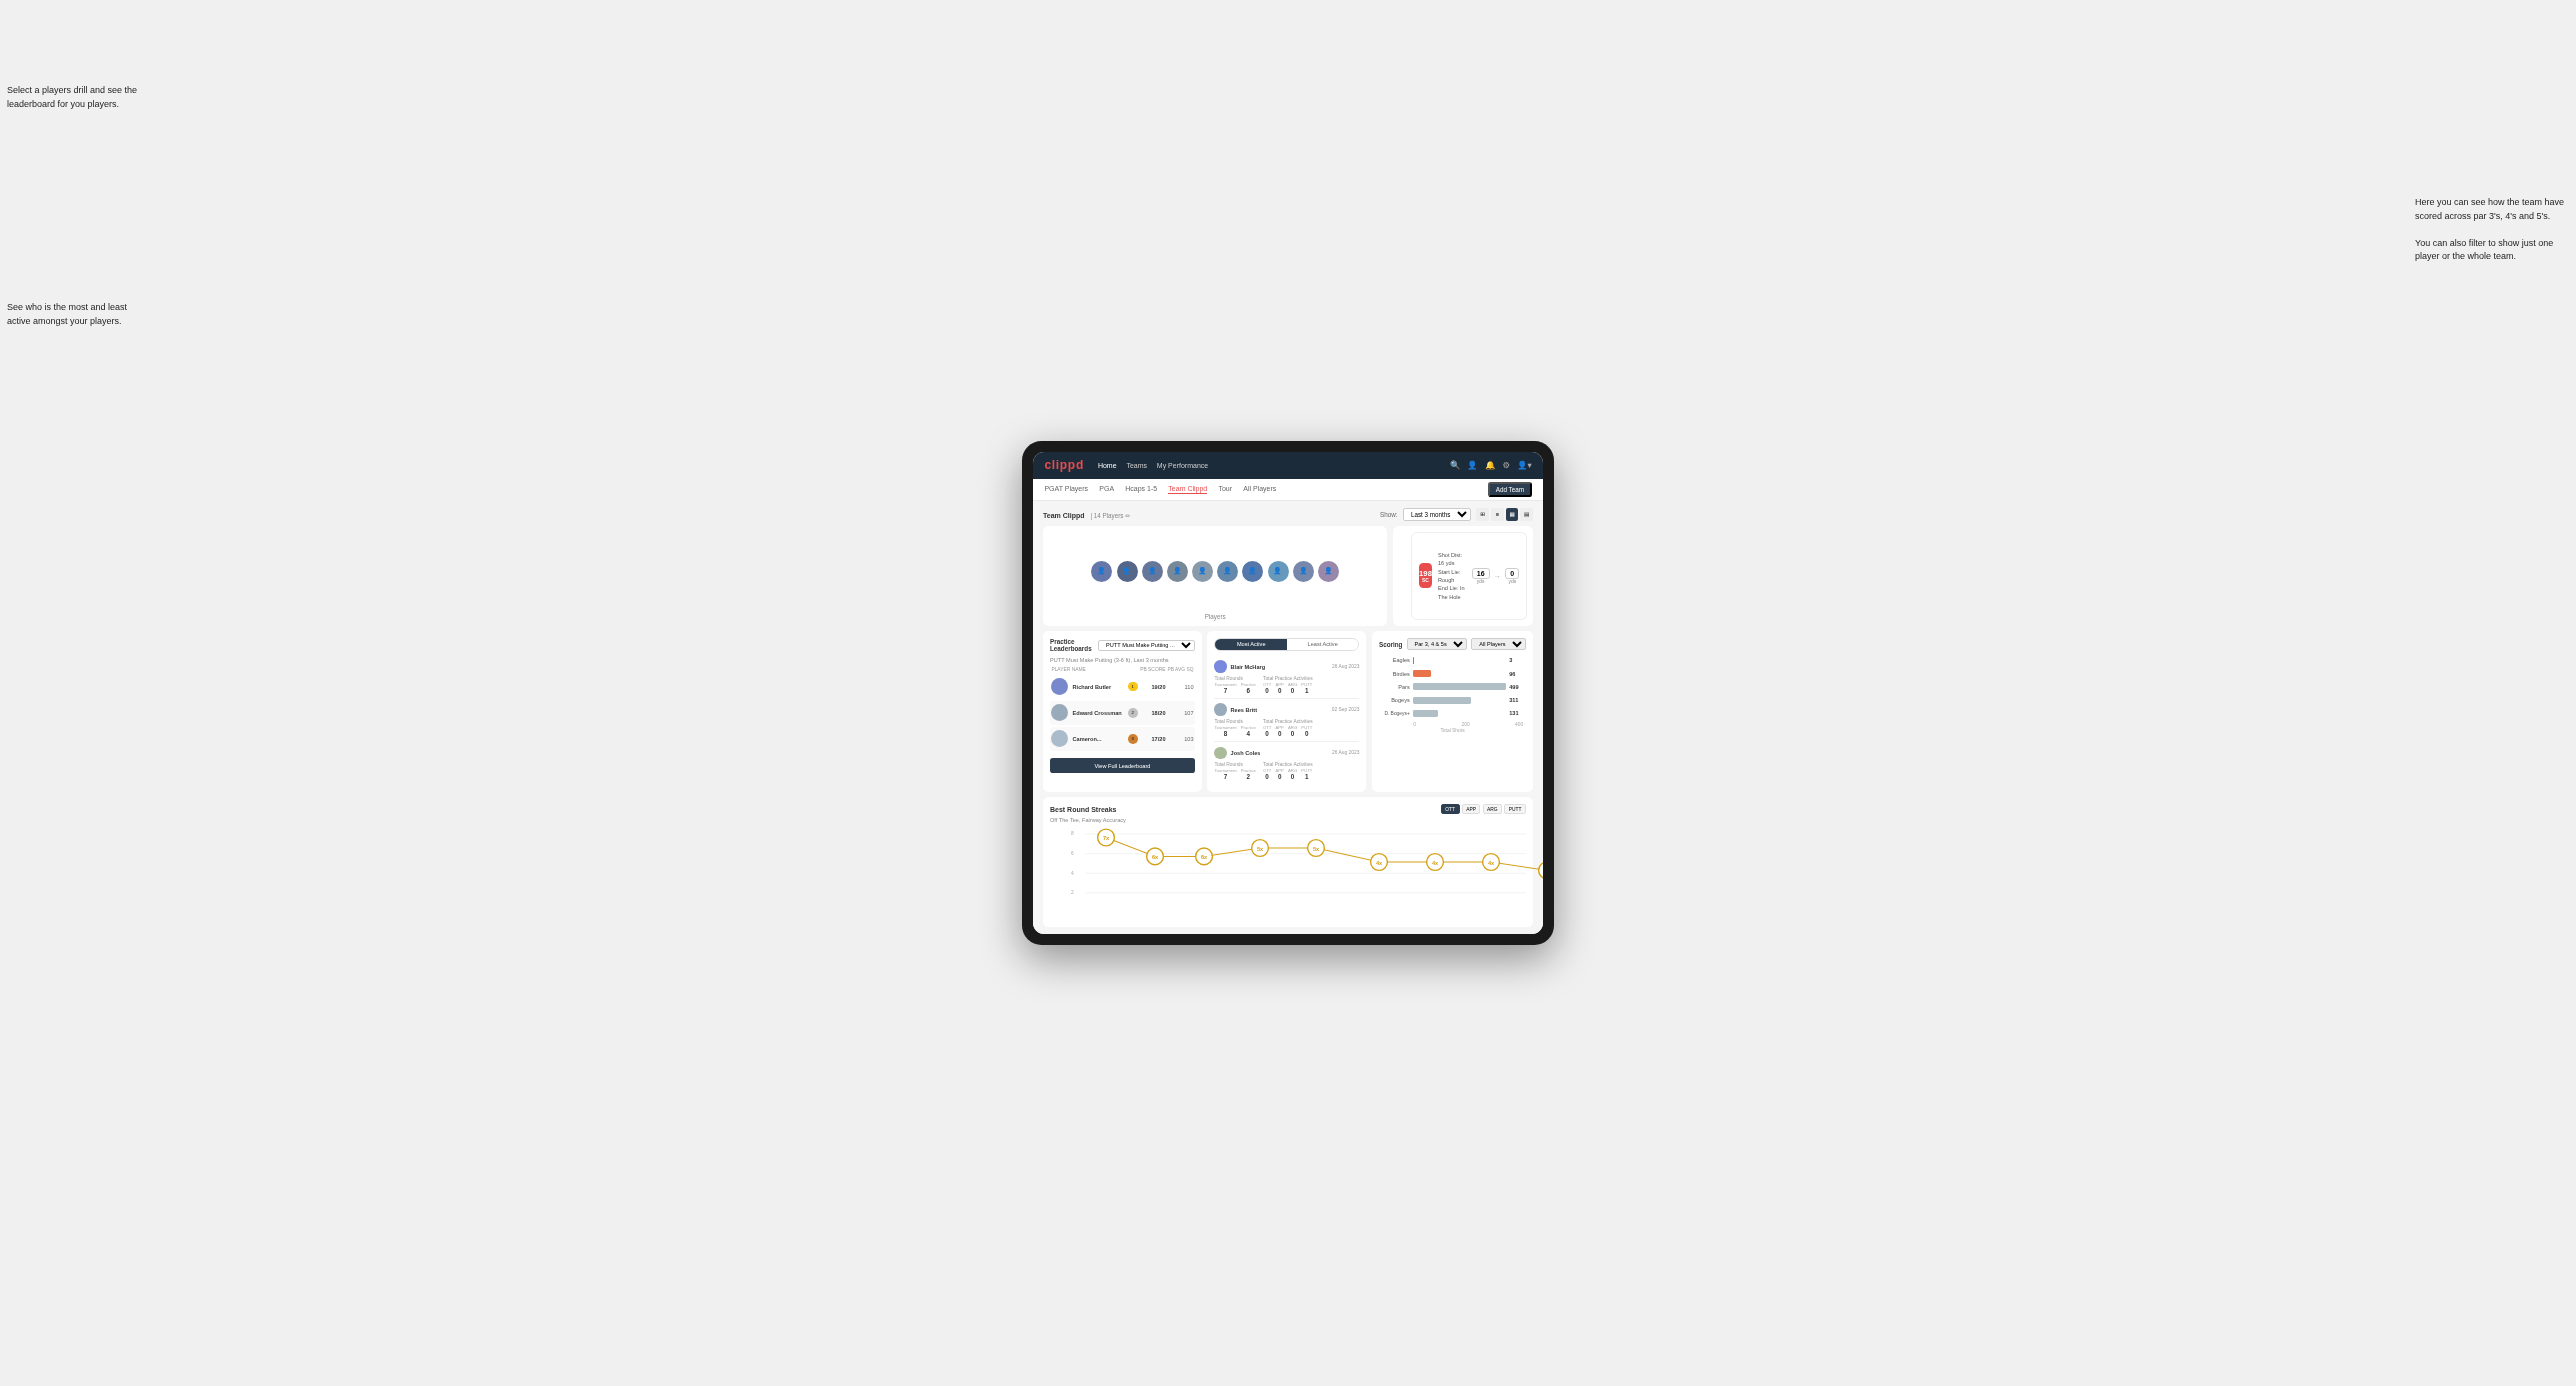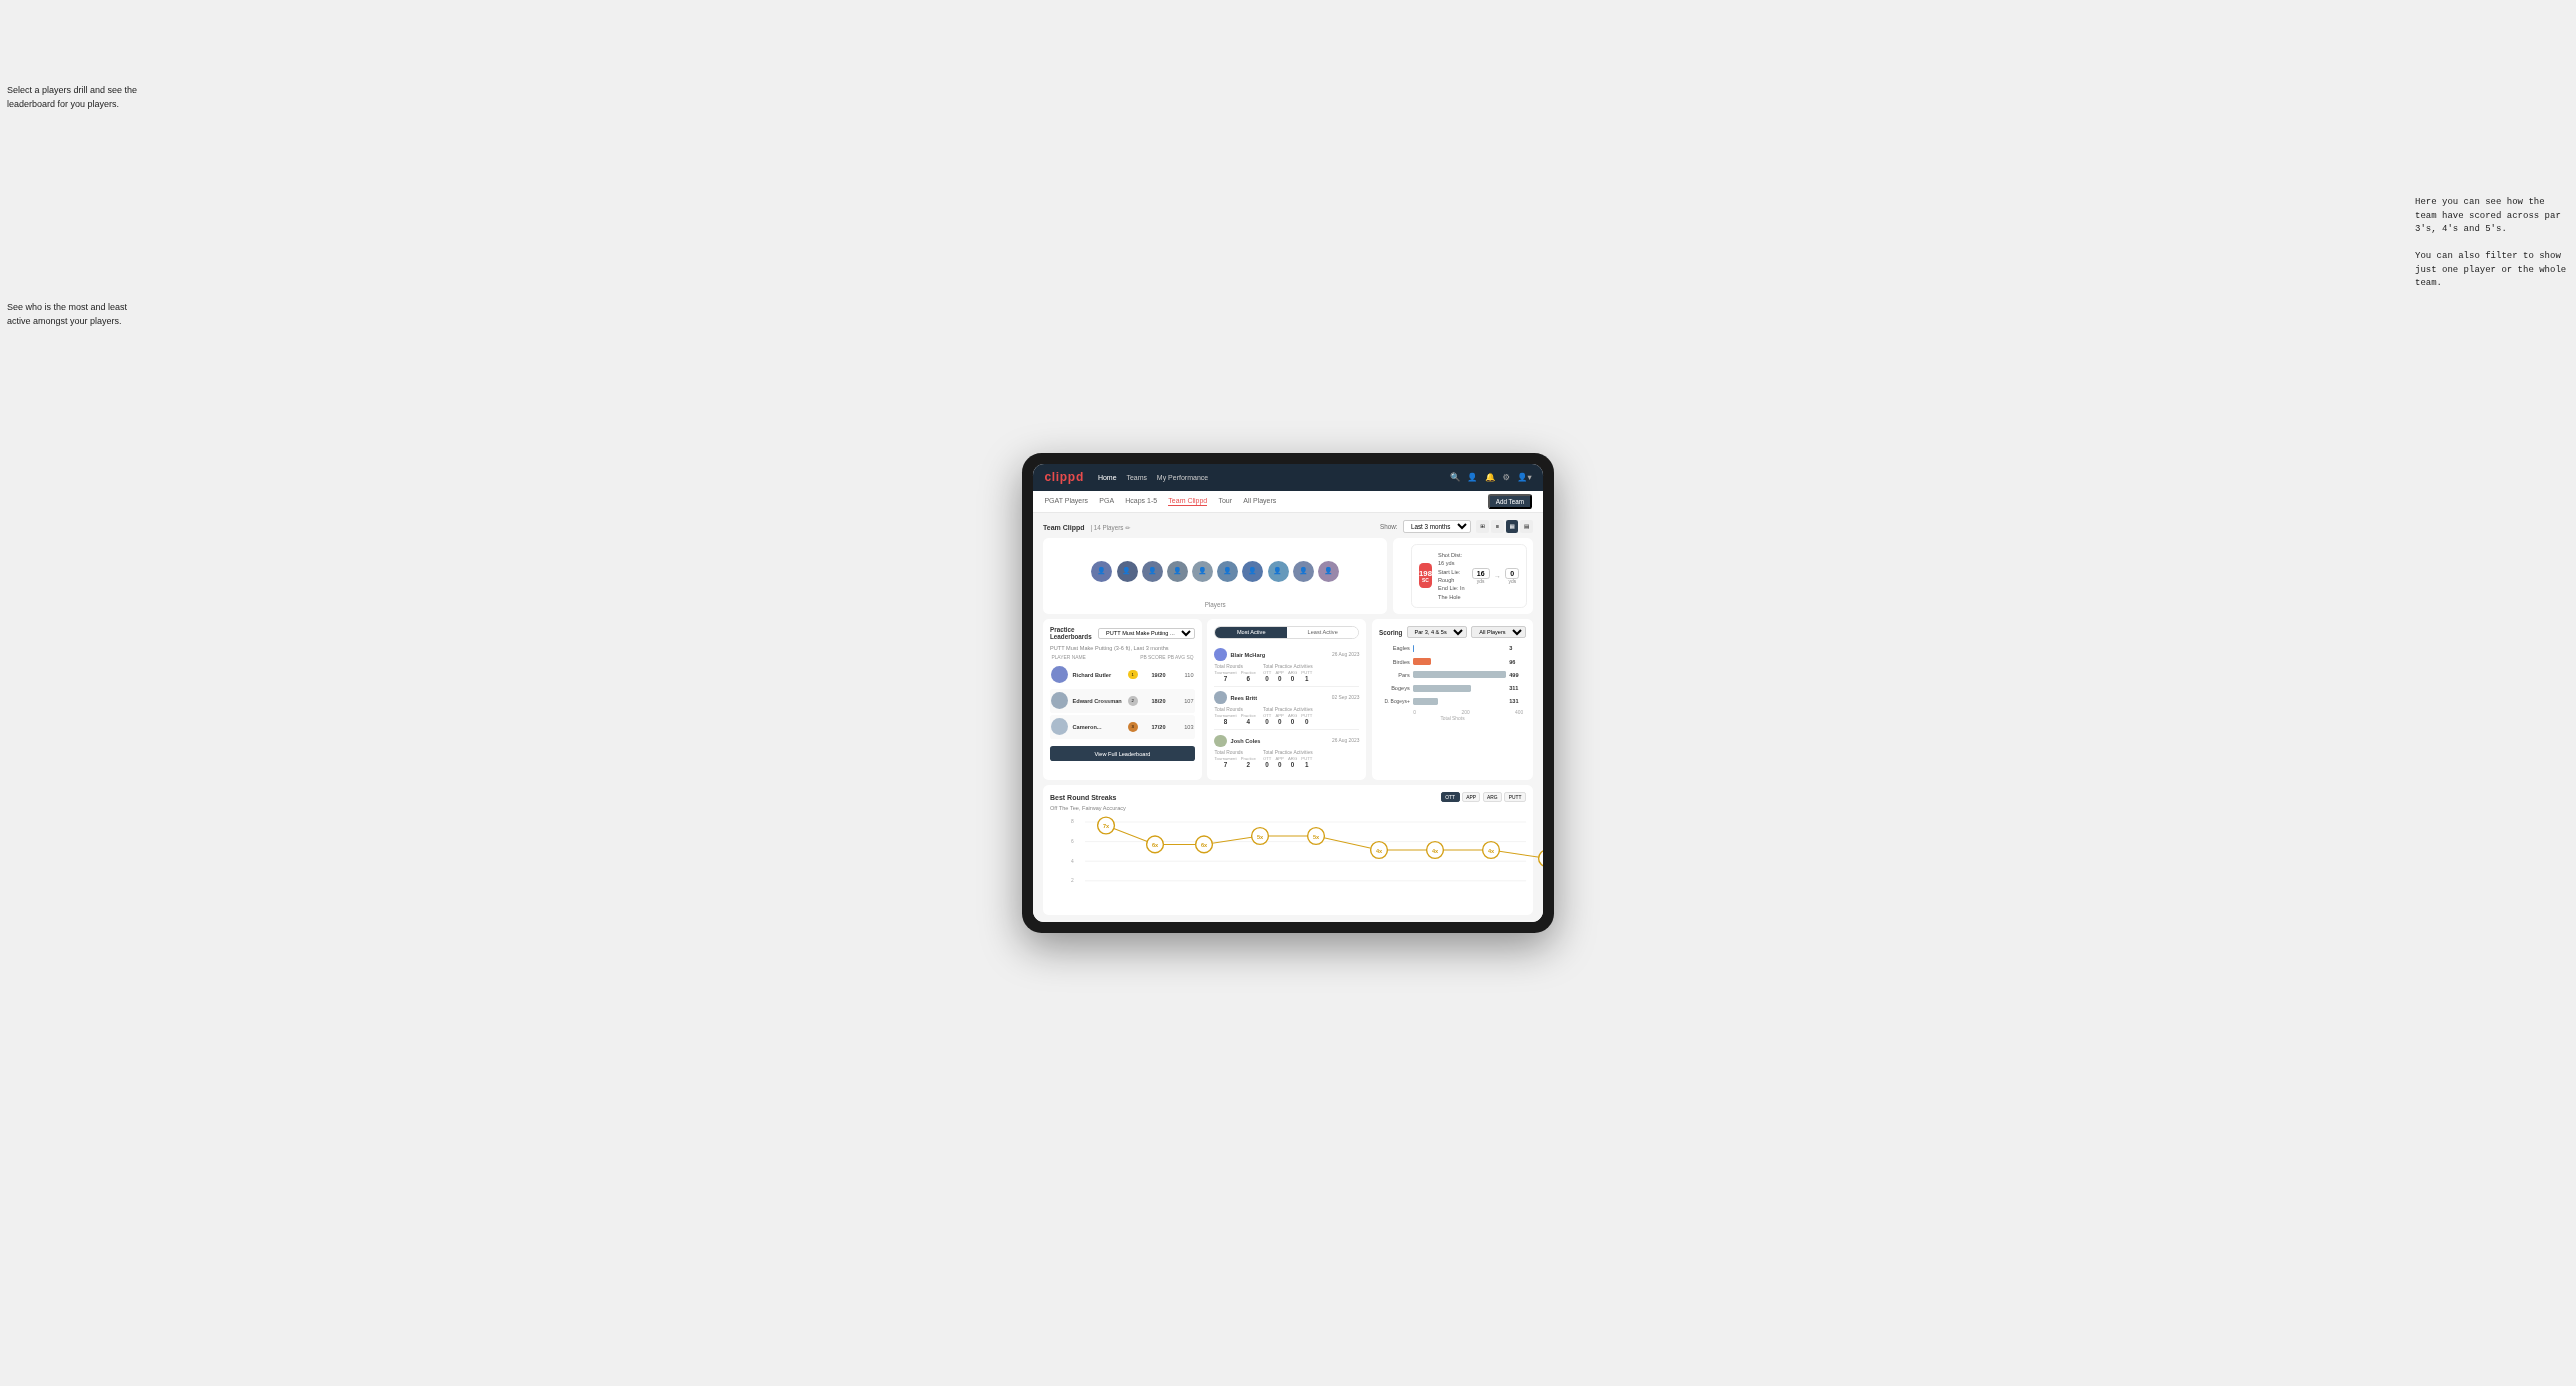--- a/index.html
+++ b/index.html
@@ -17,21 +17,21 @@
     
     .annotation {
       position: absolute;
       font-size: 9px;
       line-height: 1.5;
       color: #222;
       max-width: 140px;
     }
     .annotation-top-left { top: 84px; left: 7px; }
     .annotation-bottom-left { top: 301px; left: 7px; }
-    .annotation-right { top: 196px; right: 7px; max-width: 154px; font-family: Liberation Mono, monospace; }
+    .annotation-right { top: 196px; right: 7px; max-width: 154px; }
 
     
     .tablet-frame {
       background: #1a1a1a;
       border-radius: 19.6px;
       padding: 11.2px;
       box-shadow: 0 14px 42px rgba(0,0,0,0.4);
       width: 532px;
       position: relative;
     }
@@ -166,21 +166,21 @@
       font-size: 7px;
       color: #fff;
     }
     .players-label { font-size: 6.3px; color: #888; text-align: center; margin-top: 2.8px; }
 
     
     .shot-card {
       background: #fff;
       border: 0.7px solid #eee;
       border-radius: 5.6px;
-      padding: 6px 7px;
+      padding: 18px 7px;
       display: flex;
       align-items: center;
       gap: 5.6px;
       margin-left: 12px;
     }
     .shot-badge {
       background: #e84c4c;
       color: #fff;
       font-size: 7.7px;
       font-weight: 700;

